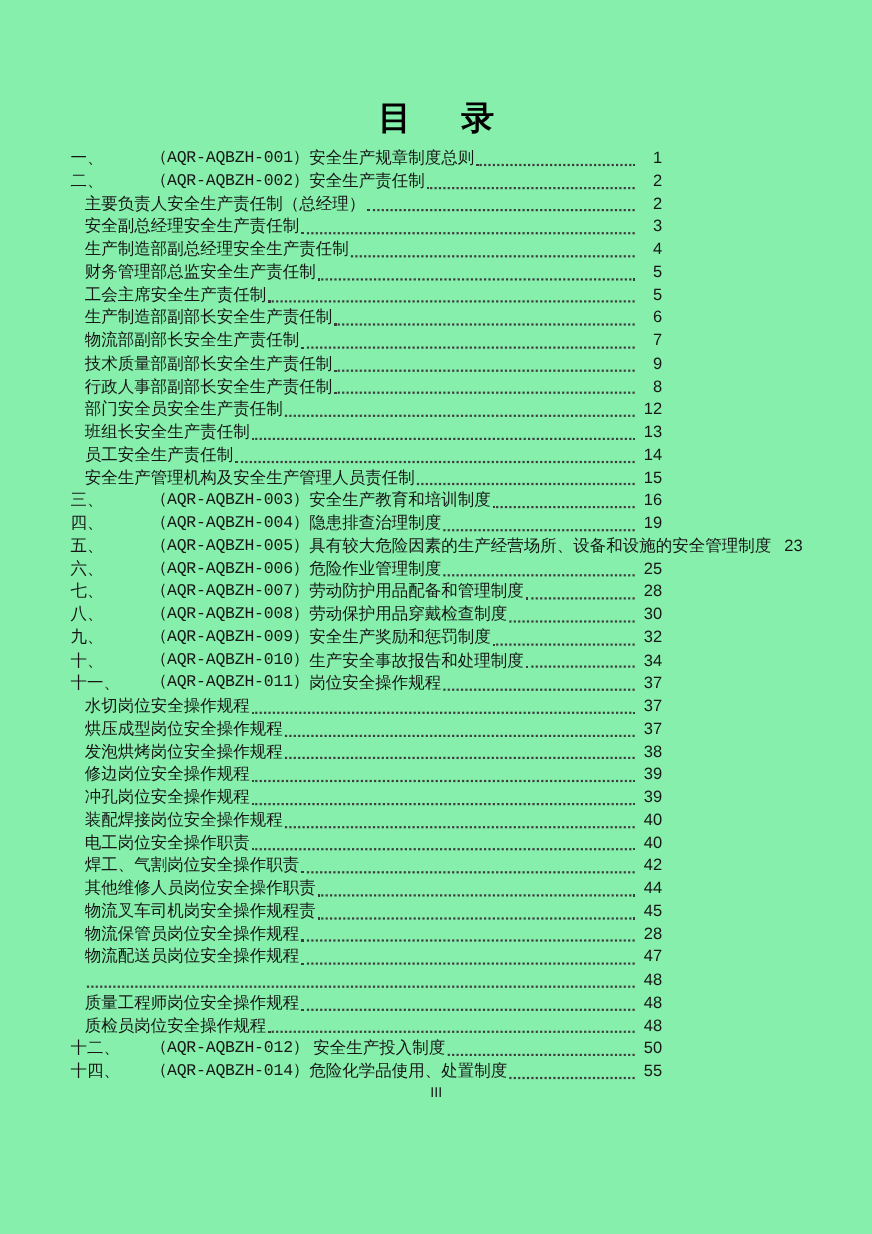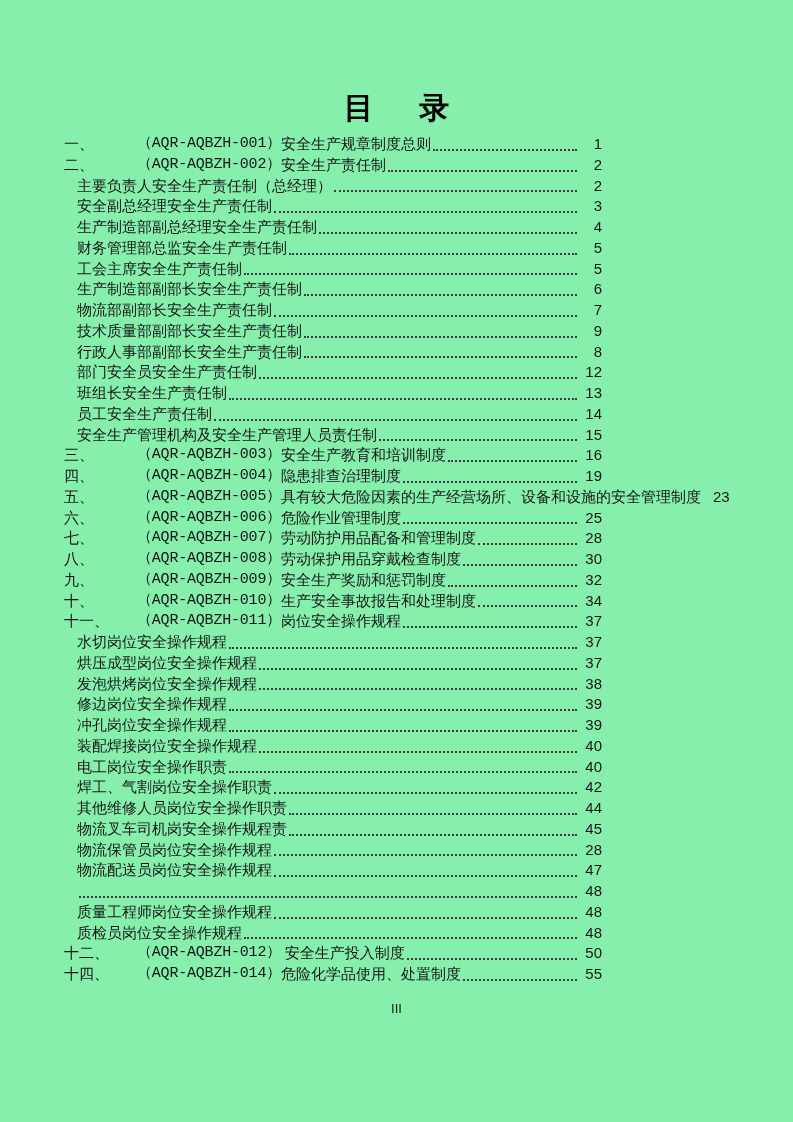--- a/index.html
+++ b/index.html
@@ -80,21 +80,20 @@
     width: 12px;
     min-width: 12px;
     margin: 0;
     border-bottom: none;
   }
   .toc-row.no-leader .pagenum {
     min-width: 0;
     text-align: center;
   }
   .page-footer {
-    margin-top: 16px;
     text-align: center;
     font-size: 13px;
     color: #1a1a1a;
     font-family: "Liberation Sans", sans-serif;
   }
 </style>
 </head>
 <body>
 
 <div class="page">

